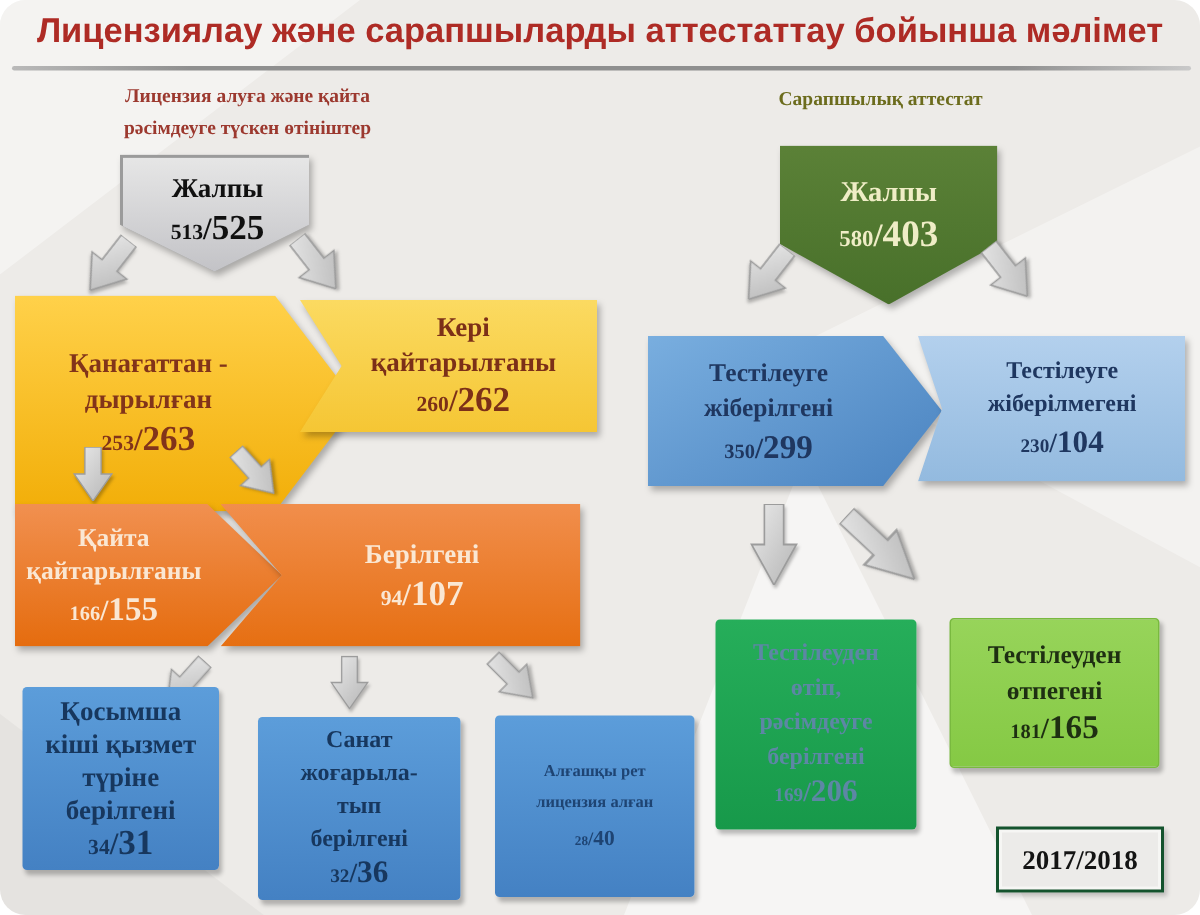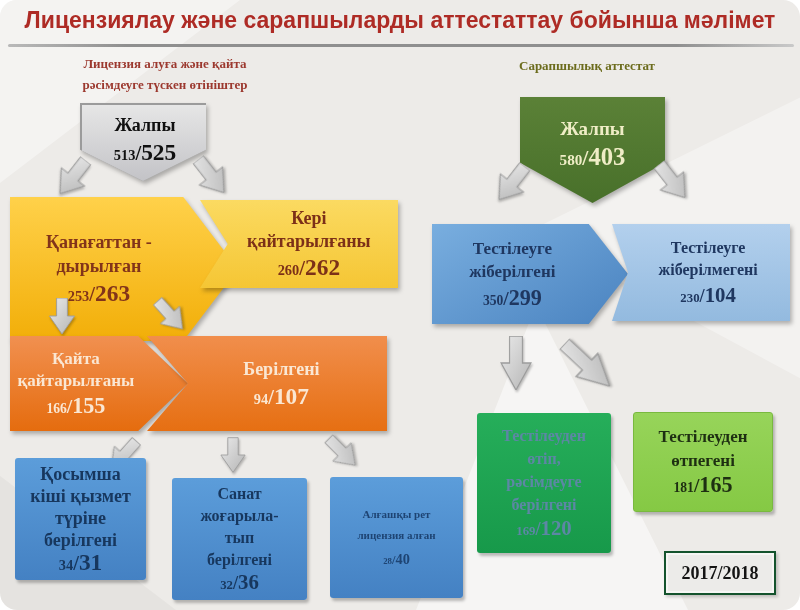--- a/index.html
+++ b/index.html
@@ -195,21 +195,21 @@
   <svg class="arrow" style="left:570px;top:334px;transform:rotate(-47deg);" width="34" height="62" viewBox="0 0 30 40" preserveAspectRatio="none">
       <path d="M9 0 H21 V20 H29 L15 40 L1 20 H9 Z" fill="url(#agrad)" stroke="#9C9C9C"></path>
     </svg>
 
   <div class="node-rect" style="left:477px;top:413px;width:134px;height:140px;
        background:linear-gradient(180deg,#26AE5A,#17994A);color:#5D87A5;font-size:16px;line-height:23px;">
     <div>Тестілеуден</div>
     <div>өтіп,</div>
     <div>рәсімдеуге</div>
     <div>берілгені</div>
-    <div class="nums" style="margin-top:0;"><span class="na">169</span><span class="sl">/</span><span class="nb">120</span></div>
+    <div class="nums" style="margin-top:0;"><span class="na">169</span><span class="sl">/</span><span class="nb">206</span></div>
   </div>
 
   <div class="node-rect" style="left:633px;top:412px;width:140px;height:100px;
        background:linear-gradient(180deg,#97D45A,#85C944);border:1px solid #79B93F;color:#1E2F12;font-size:17px;line-height:24px;">
     <div>Тестілеуден</div>
     <div>өтпегені</div>
     <div class="nums" style="margin-top:0;"><span class="na">181</span><span class="sl">/</span><span class="nb">165</span></div>
   </div>
 
   <div class="yearbox">

